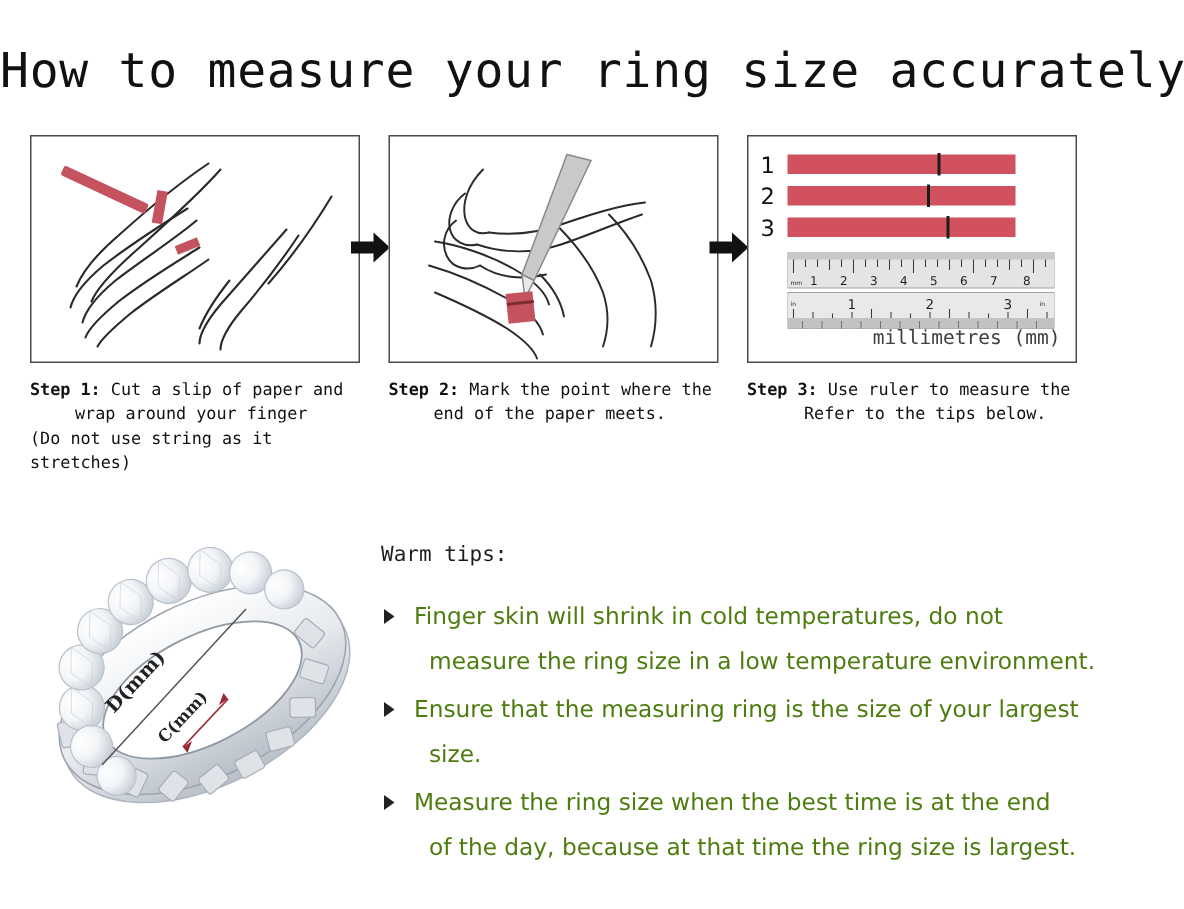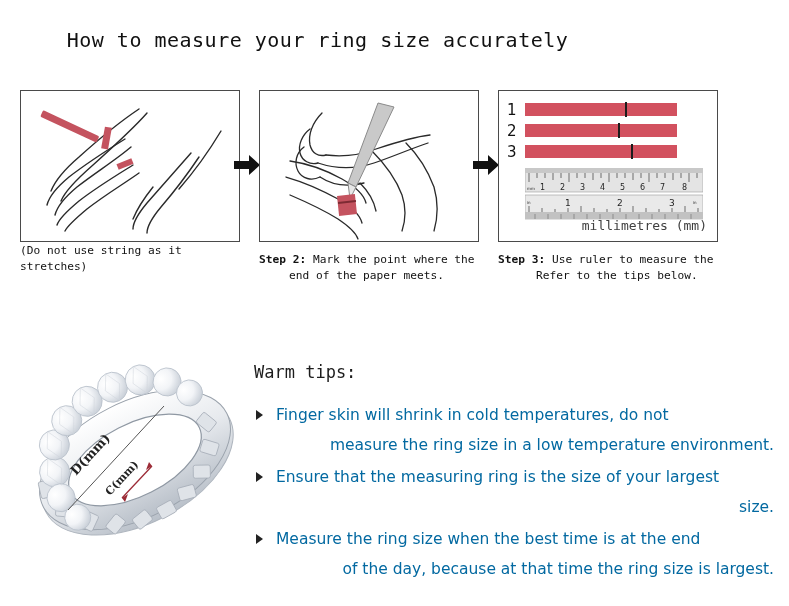--- a/index.html
+++ b/index.html
@@ -17,21 +17,21 @@
   }
 
   
   .page-title {
     position: absolute;
     left: 0;
     top: 28px;
     width: 635px;
     text-align: center;
     font-family: "DejaVu Sans Mono", monospace;
-    font-size: 20px;
+    font-size: 32px;
     font-weight: 500;
     letter-spacing: 0.5px;
     color: #111;
     white-space: nowrap;
   }
 
   
   .steps-row {
     position: absolute;
     left: 0;
@@ -140,44 +140,44 @@
     height: 225px;
   }
   .tips {
     position: absolute;
     left: 254px;
     top: 362px;
     width: 520px;
   }
   .tips-title {
     font-family: "DejaVu Sans Mono", monospace;
-    font-size: 17px;
+    font-size: 14px;
     color: #1d1d1d;
     margin-bottom: 18px;
   }
   .tip {
     position: relative;
     padding-left: 22px;
     font-family: "DejaVu Sans", sans-serif;
     font-size: 15.5px;
     line-height: 30px;
-    color: #0369a1;
+    color: #4d7c0f;
     margin-bottom: 2px;
   }
   .tip .tri {
     position: absolute;
     left: 2px;
     top: 10px;
     width: 0; height: 0;
     border-left: 7px solid #222;
     border-top: 5px solid transparent;
     border-bottom: 5px solid transparent;
   }
   .tip .ln { display: block; }
-  .tip .ln.i { padding-left: 10px; text-align: right; }
+  .tip .ln.i { padding-left: 10px; }
 </style>
 </head>
 <body>
 
 <div class="page-title">How to measure your ring size accurately</div>
 
 <div class="steps-row">
 
   <div class="step-col c1">
     <div class="panel">
@@ -202,20 +202,25 @@
 
         <g>
           <rect x="18" y="32" width="62" height="7" rx="1.5" fill="#c4535f" transform="rotate(25 49 35)"></rect>
         </g>
 
         <g>
           <rect x="82" y="36" width="7" height="22" fill="#c4535f" transform="rotate(10 85 47)"></rect>
           <rect x="96" y="70" width="16" height="6" fill="#c4535f" transform="rotate(-22 104 73)"></rect>
         </g>
       </svg>
+    </div>
+    <div class="caption">
+      <span class="lbl">Step 1:</span>
+      <span>Cut a slip of paper and</span>
+      <span class="ind">wrap around your finger</span>
     </div>
     <div class="note">(Do not use string as it stretches)</div>
   </div>
 
   <div class="arrow a1">
     <svg width="30" height="30" viewBox="0 0 30 30">
       <path d="M2 11 H17 V5 L28 15 L17 25 V19 H2 Z" fill="#111"></path>
     </svg>
   </div>
 

